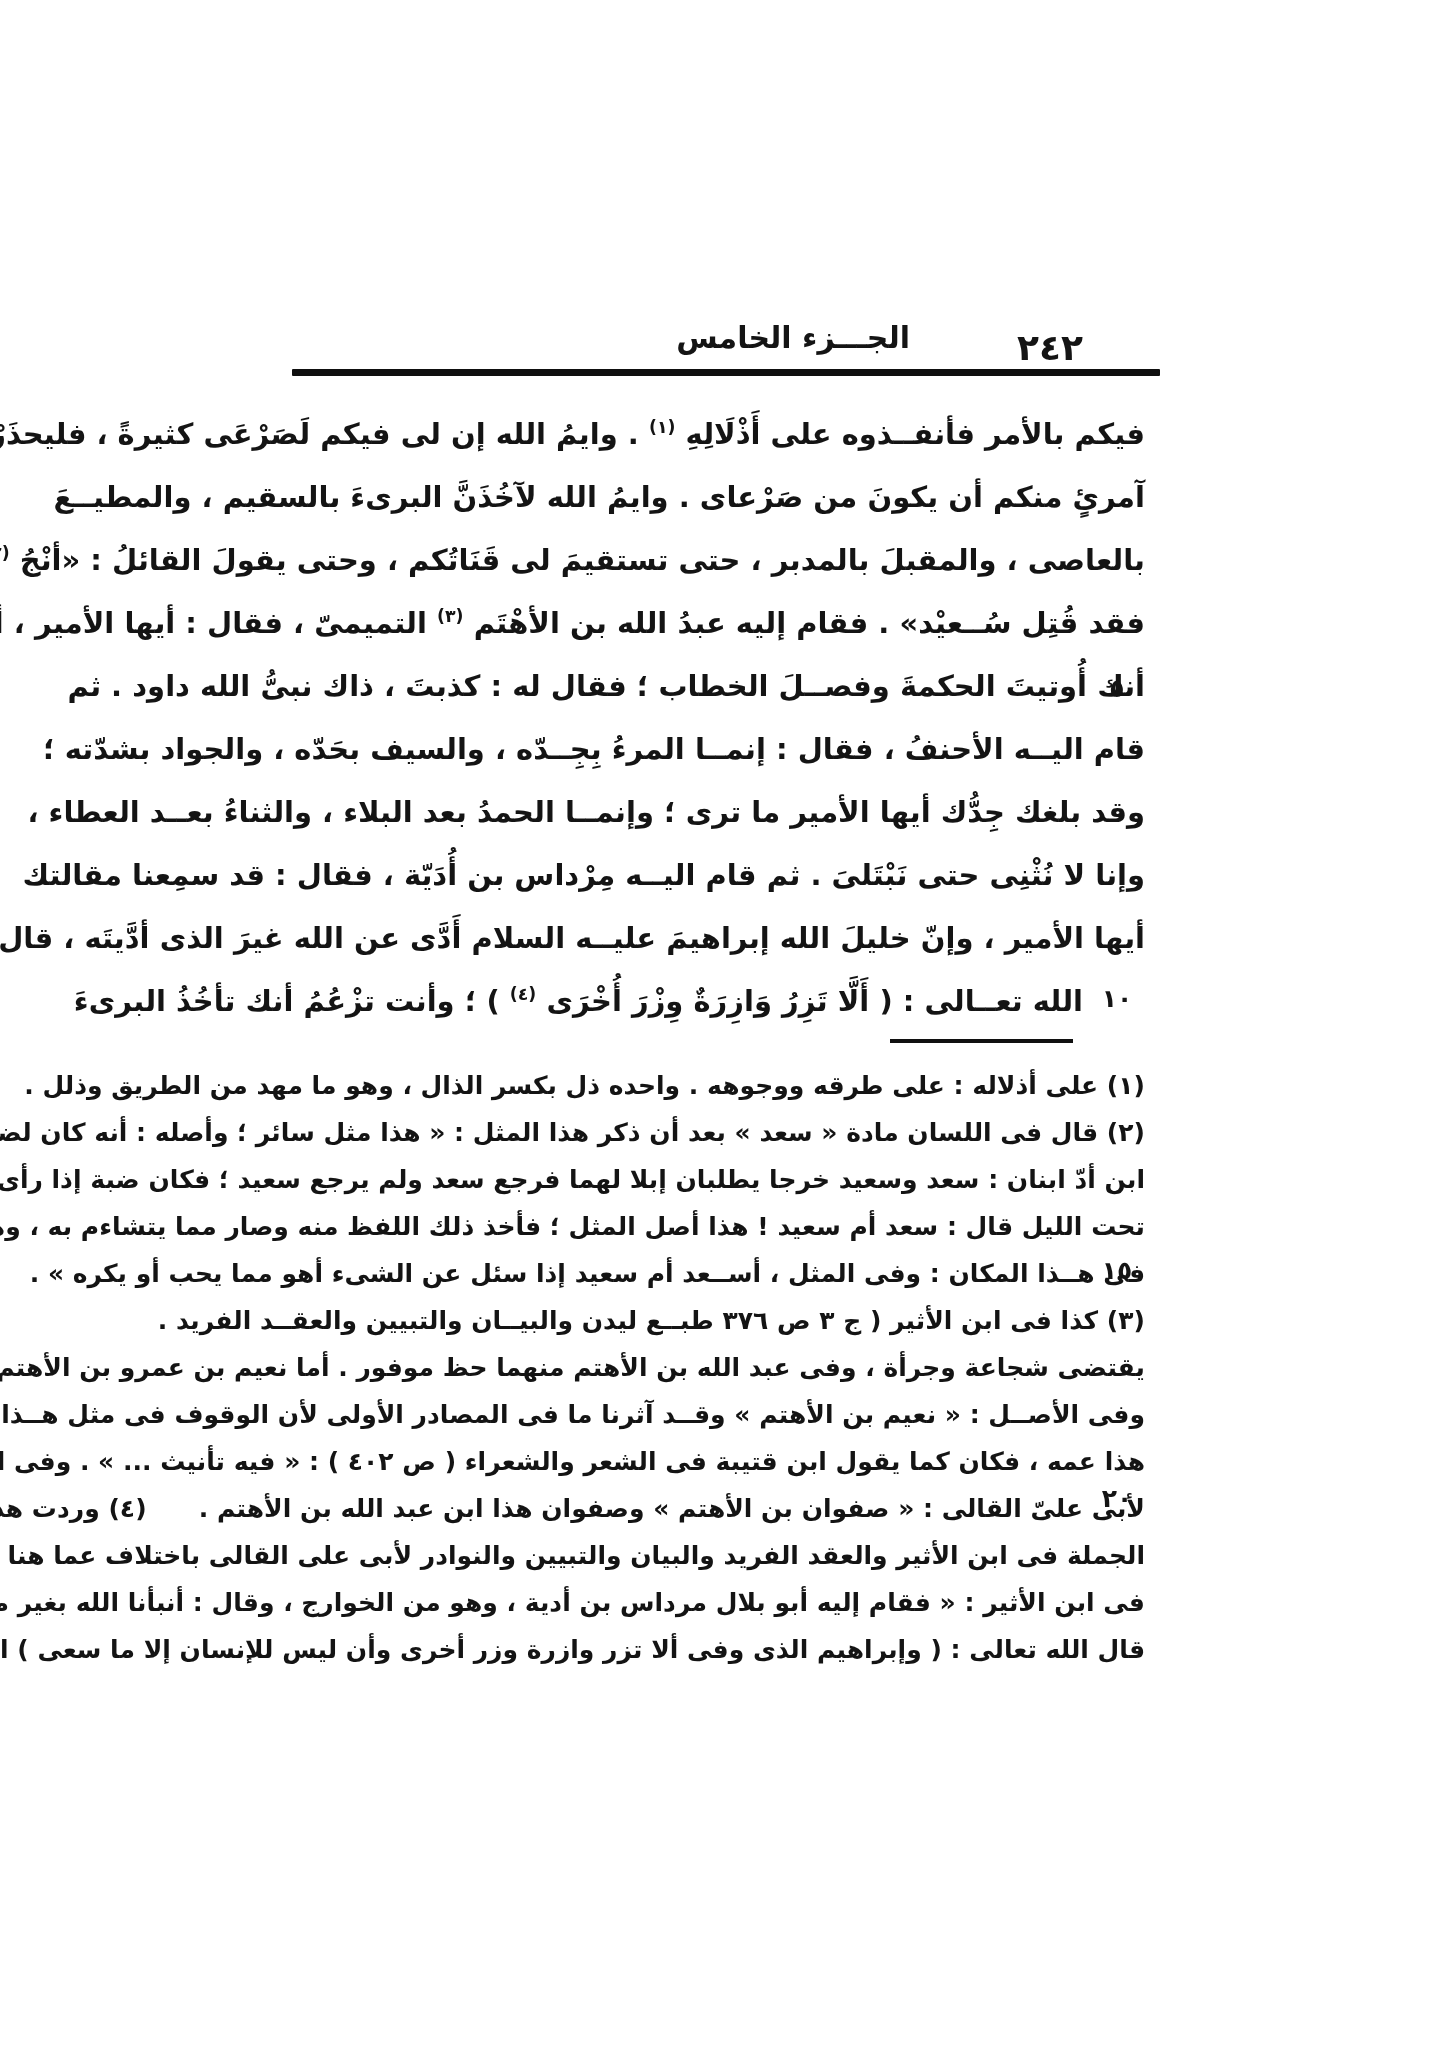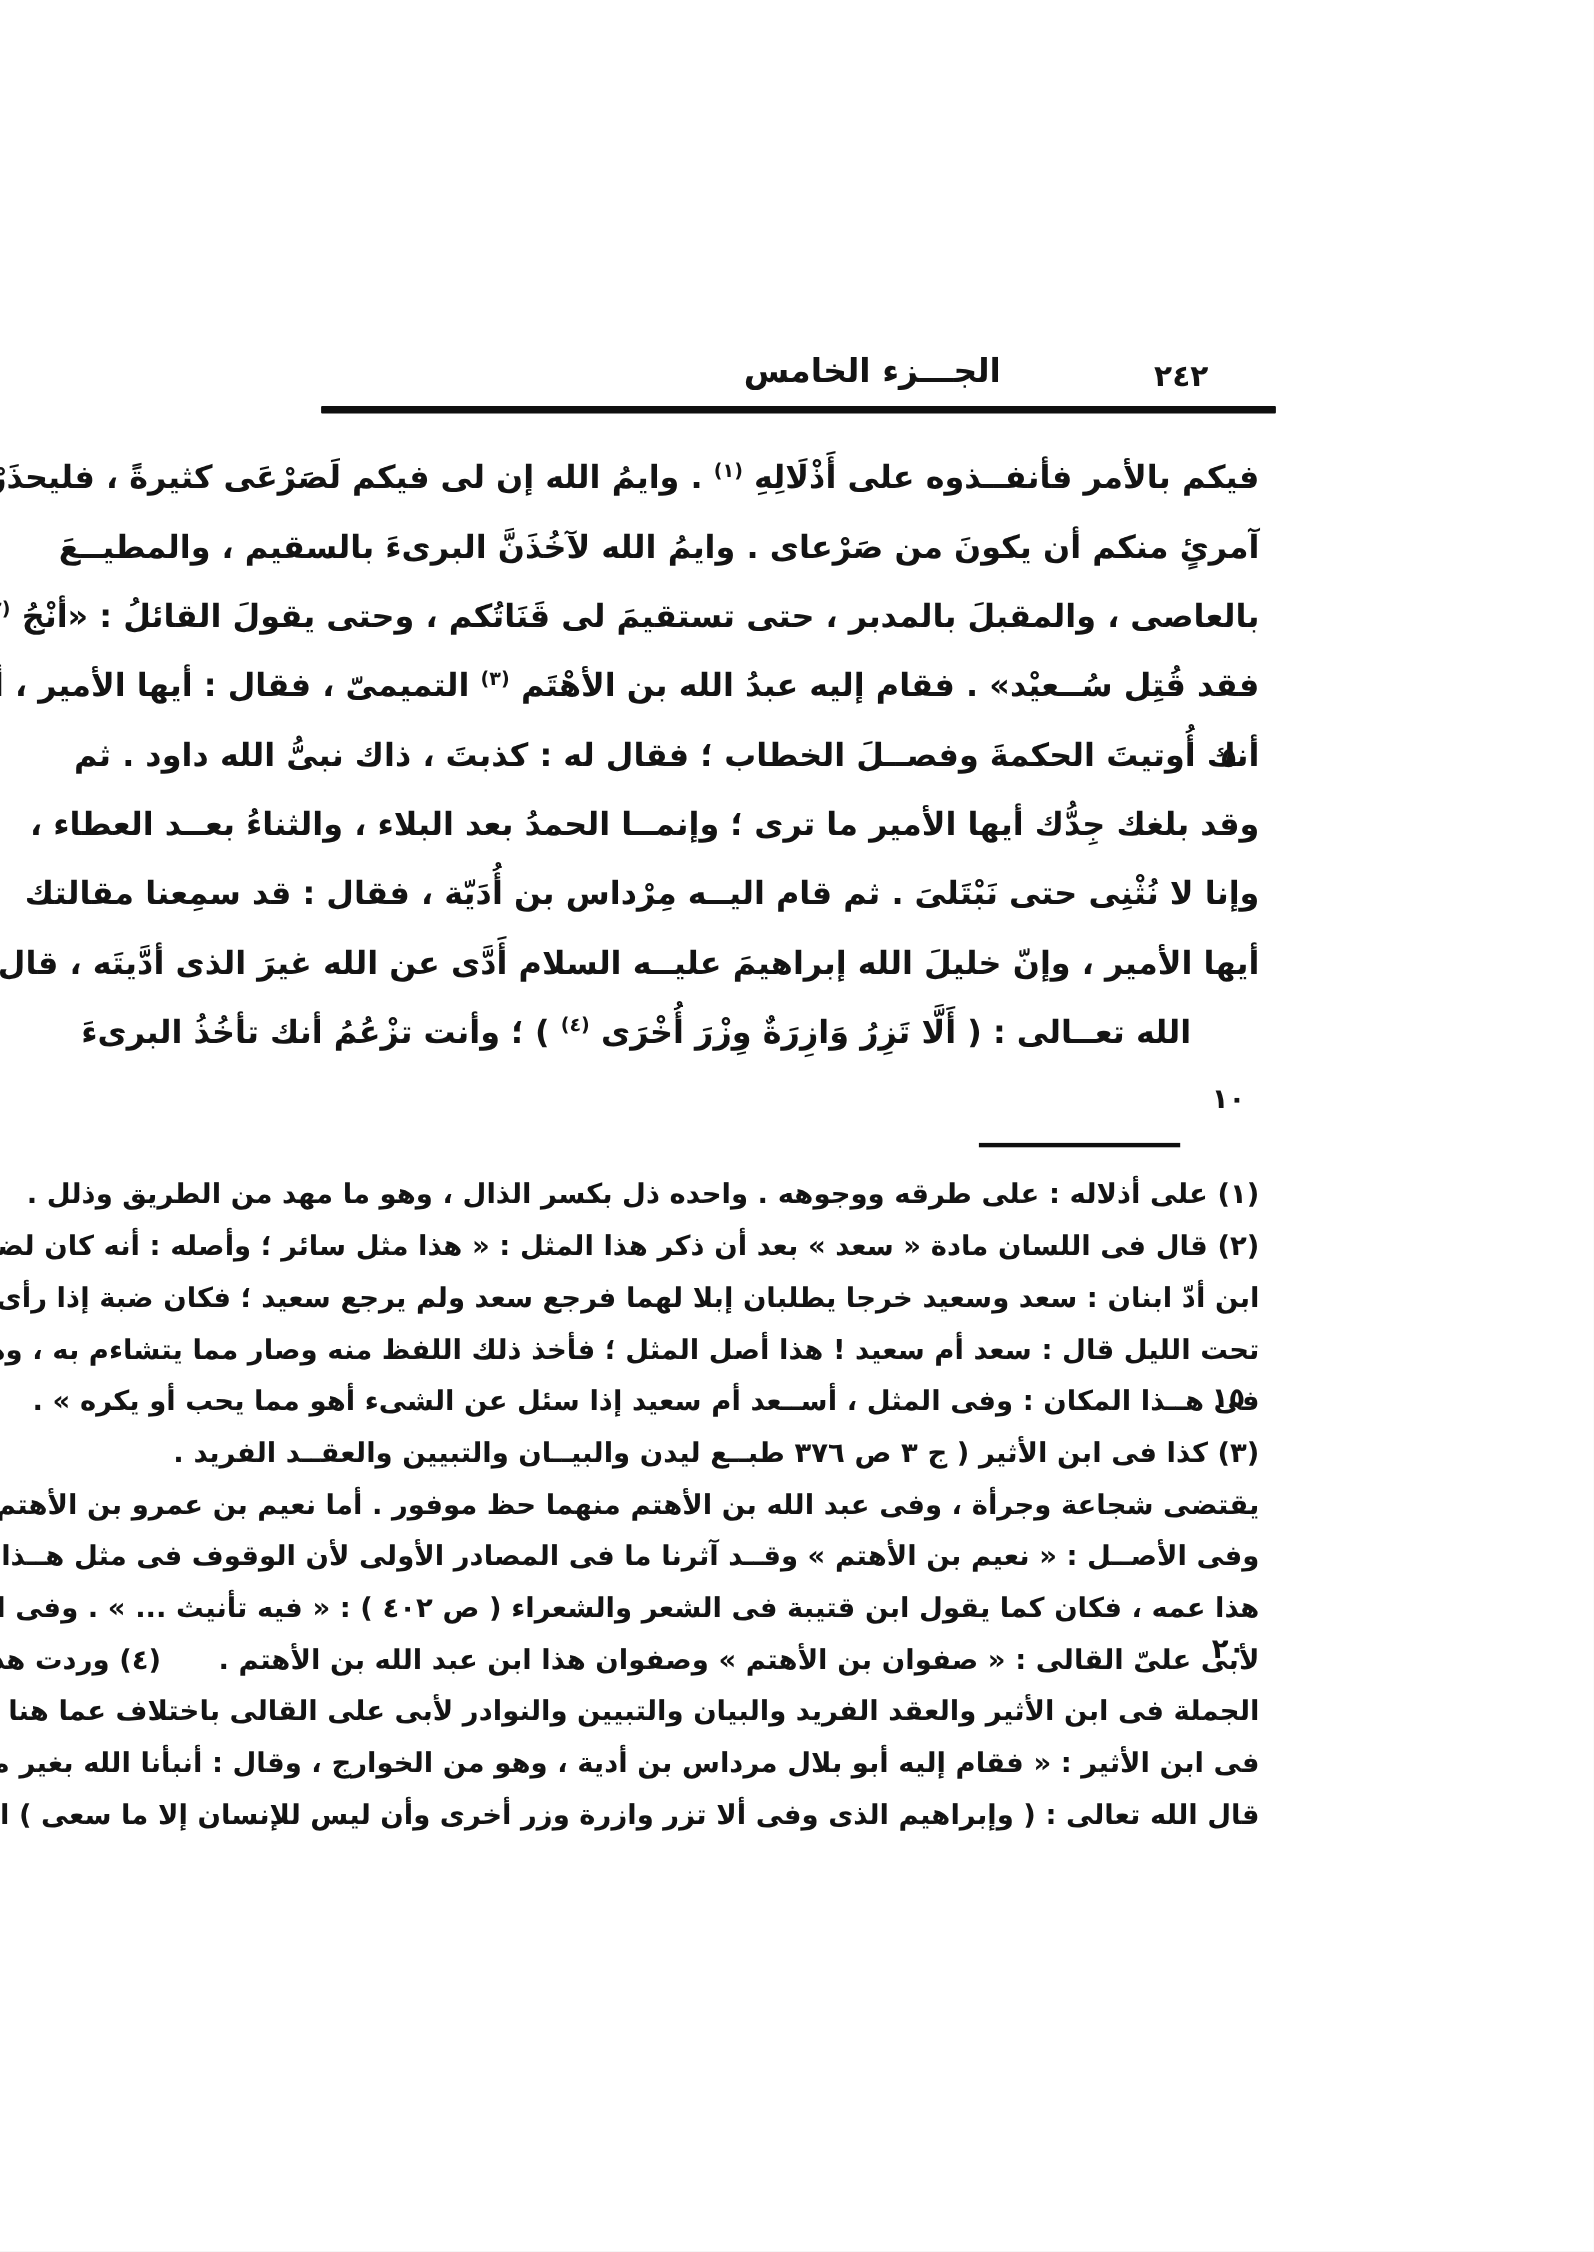--- a/index.html
+++ b/index.html
@@ -12,22 +12,22 @@
     font-family:"DejaVu Sans",sans-serif;
     color:#141414;
     direction:rtl;
   }
   
   .header-title{
     position:absolute;top:320px;left:715px;width:195px;
     font-size:30px;font-weight:700;text-align:center;white-space:nowrap;
   }
   .page-number{
-    position:absolute;top:327px;left:1039px;width:70px;
-    font-size:27px;font-weight:700;text-align:center;letter-spacing:2px;
+    position:absolute;top:327px;left:1015px;width:70px;
+    font-size:36px;font-weight:700;text-align:center;letter-spacing:2px;
     direction:ltr;
   }
   .header-rule{
     position:absolute;top:369px;left:292px;width:868px;height:7px;
     background:#0f0f0f;border-radius:1px;
   }
   
   .body-text{
     position:absolute;top:403px;right:304px;width:843px;
     font-size:29px;font-weight:700;line-height:63px;
@@ -72,20 +72,21 @@
   <div class="header-title">الجـــزء الخامس</div>
   <div class="page-number">٢٤٢</div>
   <div class="header-rule"></div>
 
   <div class="body-text">
     <div class="body-line">فيكم بالأمر فأنفــذوه على أَذْلَالِهِ <sup class="fnmark">(١)</sup> . وايمُ الله إن لى فيكم لَصَرْعَى كثيرةً ، فليحذَرْ كلُّ</div>
     <div class="body-line">آمرئٍ منكم أن يكونَ من صَرْعاى . وايمُ الله لآخُذَنَّ البرىءَ بالسقيم ، والمطيــعَ</div>
     <div class="body-line">بالعاصى ، والمقبلَ بالمدبر ، حتى تستقيمَ لى قَنَاتُكم ، وحتى يقولَ القائلُ : «أنْجُ <sup class="fnmark">(٢)</sup> سعد</div>
     <div class="body-line">فقد قُتِل سُــعيْد» . فقام إليه عبدُ الله بن الأهْتَم <sup class="fnmark">(٣)</sup> التميمىّ ، فقال : أيها الأمير ، أشهد</div>
     <div class="body-line">أنك أُوتيتَ الحكمةَ وفصــلَ الخطاب ؛ فقال له : كذبتَ ، ذاك نبىُّ الله داود . ثم</div>
+    <div class="body-line">قام اليــه الأحنفُ ، فقال : إنمــا المرءُ بِجِــدّه ، والسيف بحَدّه ، والجواد بشدّته ؛</div>
     <div class="body-line">وقد بلغك جِدُّك أيها الأمير ما ترى ؛ وإنمــا الحمدُ بعد البلاء ، والثناءُ بعــد العطاء ،</div>
     <div class="body-line">وإنا لا نُثْنِى حتى نَبْتَلىَ . ثم قام اليــه مِرْداس بن أُدَيّة ، فقال : قد سمِعنا مقالتك</div>
     <div class="body-line">أيها الأمير ، وإنّ خليلَ الله إبراهيمَ عليــه السلام أَدَّى عن الله غيرَ الذى أدَّيتَه ، قال</div>
     <div class="body-line indent-last">الله تعــالى : ( أَلَّا تَزِرُ وَازِرَةٌ وِزْرَ أُخْرَى <sup class="fnmark">(٤)</sup> ) ؛ وأنت تزْعُمُ أنك تأخُذُ البرىءَ</div>
   </div>
 
   <div class="margin-num" style="top:674px;">٥</div>
   <div class="margin-num" style="top:984px;">١٠</div>
   <div class="margin-num" style="top:1256px;">١٥</div>
   <div class="margin-num" style="top:1484px;">٢٠</div>

